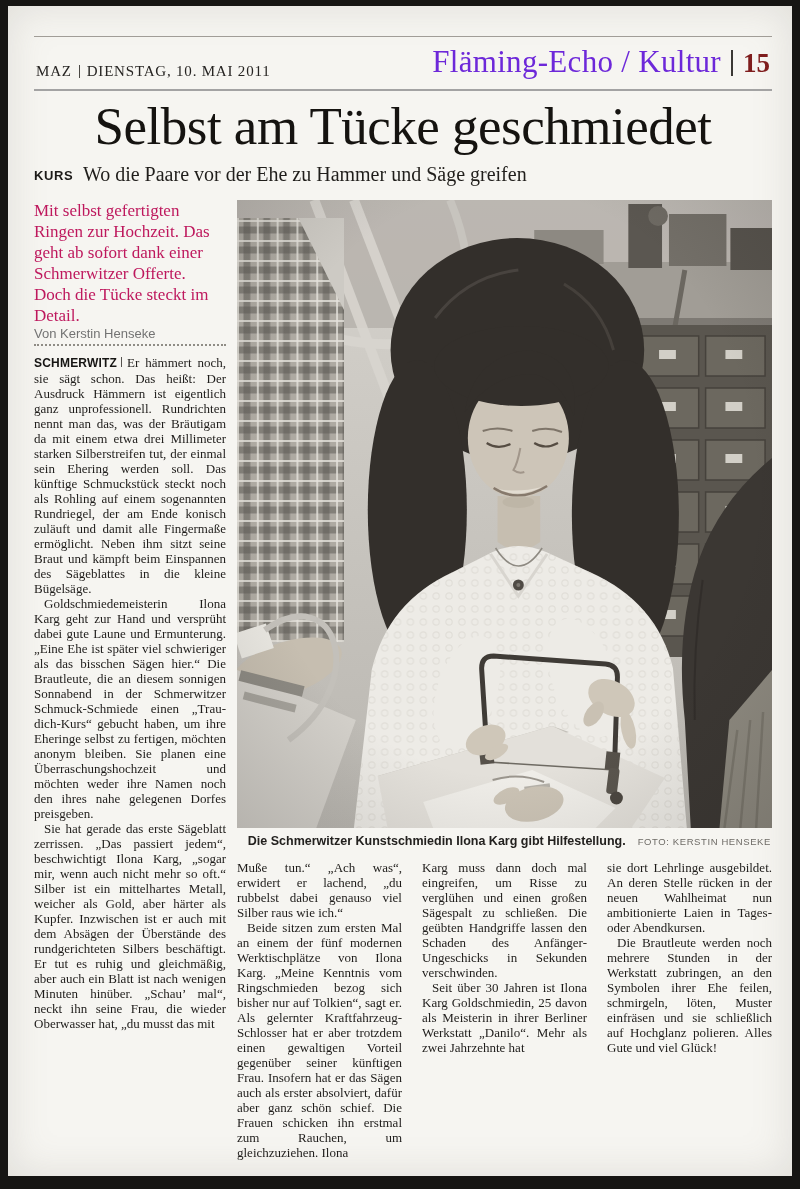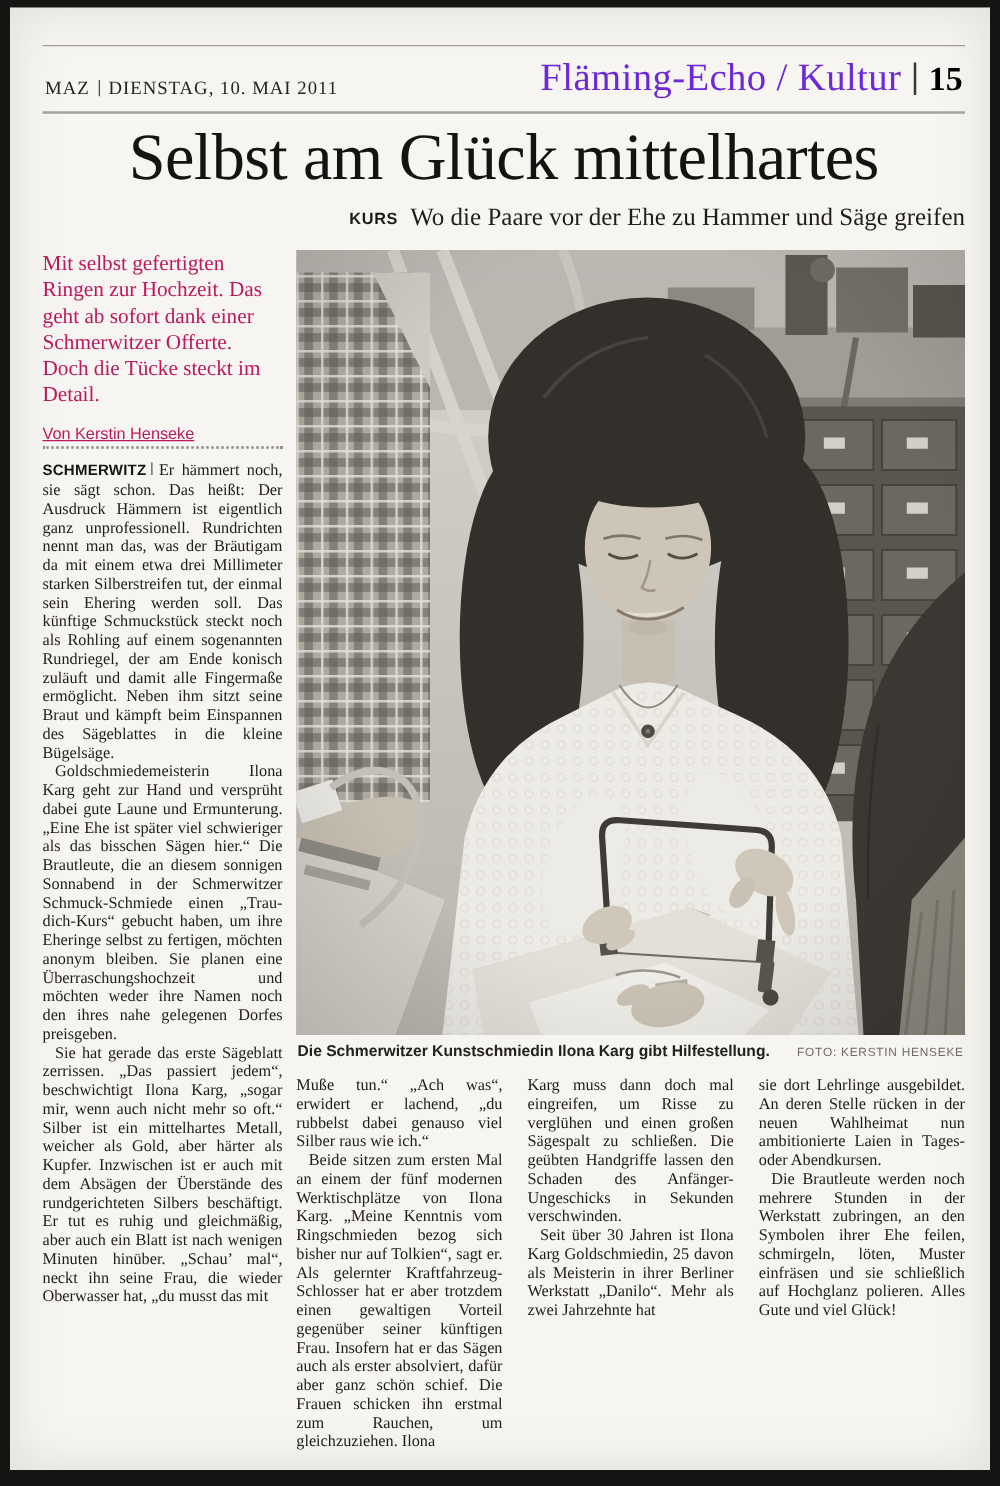--- a/index.html
+++ b/index.html
@@ -18,63 +18,63 @@
     border-top:1px solid #a19d97;
     border-bottom:2px solid #a3a3a3;
     padding:7px 2px 9px;
     display:flex; justify-content:space-between; align-items:flex-end;
   }
   .masthead-left { font-size:15px; letter-spacing:.8px; color:#262422; display:flex; align-items:baseline; gap:7px; }
   .vbar-thin { display:inline-block; width:1px; height:13px; background:#4a4844; transform:translateY(2px); }
   .header-right { display:flex; align-items:baseline; gap:10px; }
   .section-title { font-size:31px; color:#6d28d9; letter-spacing:.3px; }
   .vbar-thick { display:inline-block; width:2px; height:26px; background:#3a3834; transform:translateY(4px); }
-  .page-number { font-size:27px; font-weight:bold; color:#000000; }
+  .page-number { font-size:27px; font-weight:bold; color:#7f1d1d; }
 
   
   .headline {
     margin-top:8px; text-align:center;
     font-size:53px; font-weight:normal; letter-spacing:-.5px;
     color:#151310; line-height:1.05;
   }
-  .subhead { margin-top:8px; text-align:right; font-size:20px; color:#201e1b; }
+  .subhead { margin-top:8px; text-align:left; font-size:20px; color:#201e1b; }
   .kicker {
     font-family:"Liberation Sans","DejaVu Sans",sans-serif;
     font-weight:bold; font-size:13px; letter-spacing:.6px; color:#1c1a18;
     margin-right:5px; vertical-align:1px;
   }
 
   
   .content { display:flex; gap:11px; margin-top:14px; }
   .col-left { width:192px; flex:none; }
   .right-zone { flex:1; min-width:0; }
 
   .lead { font-size:17px; line-height:21px; color:#be185d; text-align:left; }
   .byline {
-    margin-top:13px; font-family:"Liberation Sans","DejaVu Sans",sans-serif;
-    font-size:13px; color:#be185d;text-decoration:underline;
+    font-family:"Liberation Sans","DejaVu Sans",sans-serif;
+    font-size:13px; color:#737373;
   }
   .byline-rule { margin-top:3px; border-top:2px dotted #8f8c85; }
 
   .bodytext { margin-top:9px; }
   .bodytext p, .bcol p {
     font-size:13px; line-height:15px; color:#1e1c1a;
     text-align:justify; hyphens:auto; -webkit-hyphens:auto;
   }
   .col1-more p { text-indent:10px; }
   .bcol p + p { text-indent:10px; }
   .dateline {
     font-family:Liberation Sans, sans-serif;
     font-weight:bold; font-size:12px; letter-spacing:.2px; color:#161513;
   }
   .datebar { display:inline-block; width:1px; height:10px; background:#55524e; margin:0 5px 0 4px; }
 
   
   .photo-svg { display:block; width:100%; height:628px; background:#c9c6c0; }
-  .caption-row { display:flex; justify-content:space-between; align-items:baseline; margin:6px 1px 12px; }
+  .caption-row { display:flex; justify-content:flex-end; align-items:baseline; margin:6px 1px 12px; }
   .caption {
     font-family:"Liberation Sans","DejaVu Sans",sans-serif;
     font-weight:bold; font-size:12.5px; color:#23211f;
   }
   .credit {
     font-family:"Liberation Sans","DejaVu Sans",sans-serif;
     font-size:9.5px; letter-spacing:.6px; color:#6e6b66; white-space:nowrap; margin-left:12px;
   }
 
   .bottom-cols { display:flex; gap:20px; }
@@ -92,21 +92,21 @@
         <span class="vbar-thin"></span>
         <span>DIENSTAG, 10. MAI 2011</span>
       </div>
       <div class="header-right">
         <span class="section-title">Fläming-Echo / Kultur</span>
         <span class="vbar-thick"></span>
         <span class="page-number">15</span>
       </div>
     </div>
 
-    <h1 class="headline">Selbst am Glück mittelhartes</h1>
+    <h1 class="headline">Selbst am Tücke geschmiedet</h1>
     <div class="subhead">
       <span class="kicker">KURS</span>
       <span>Wo die Paare vor der Ehe zu Hammer und Säge greifen</span>
     </div>
 
     <div class="content">
 
       <div class="col-left">
         <p class="lead">Mit selbst gefertigten Ringen zur Hochzeit. Das geht ab sofort dank einer Schmerwitzer Offerte. Doch die Tücke steckt im Detail.</p>
         <div class="byline">Von Kerstin Henseke</div>

